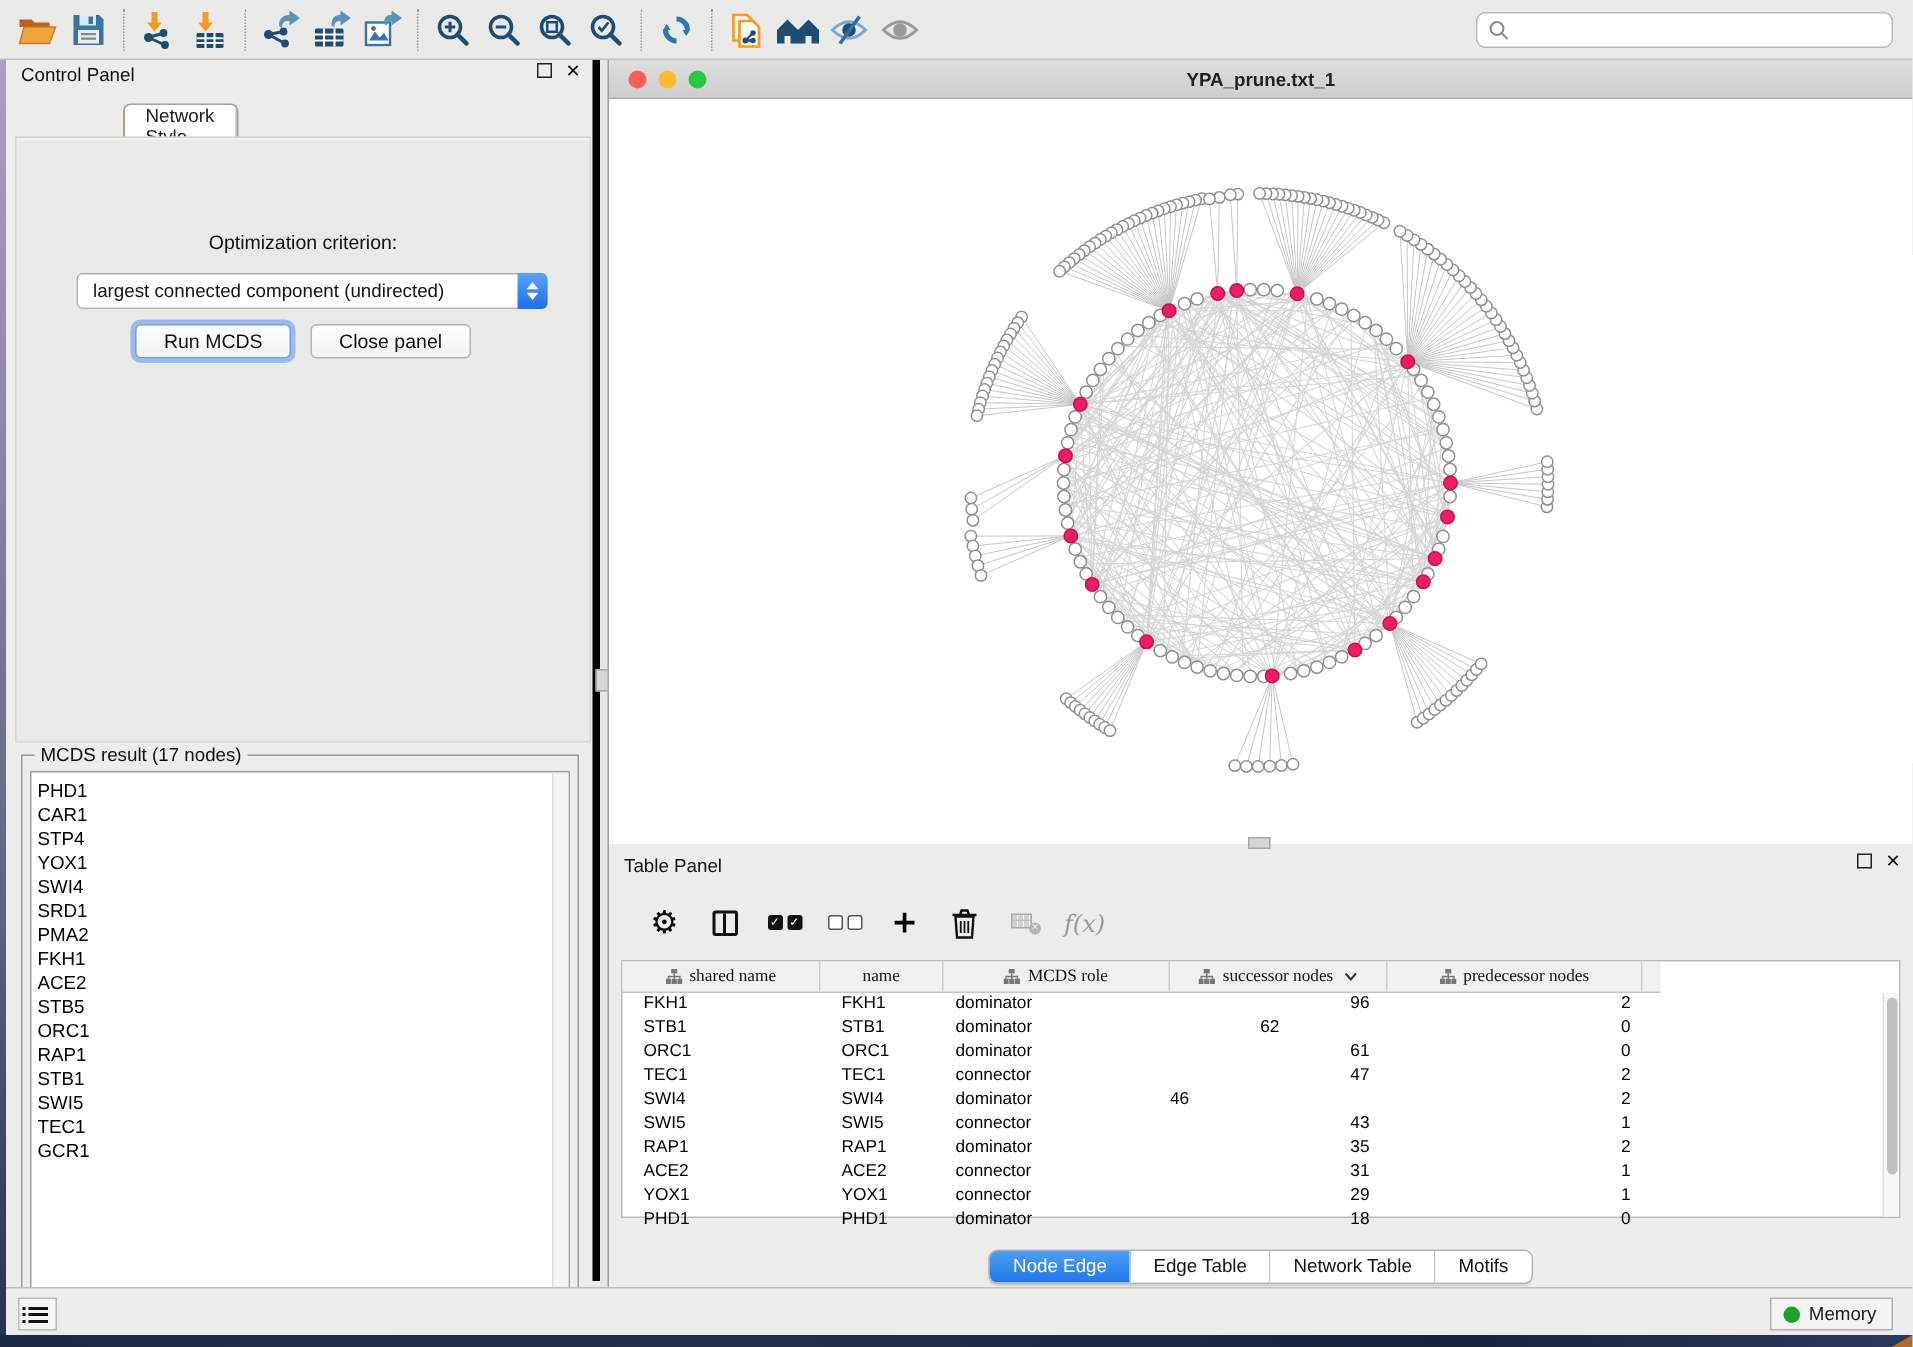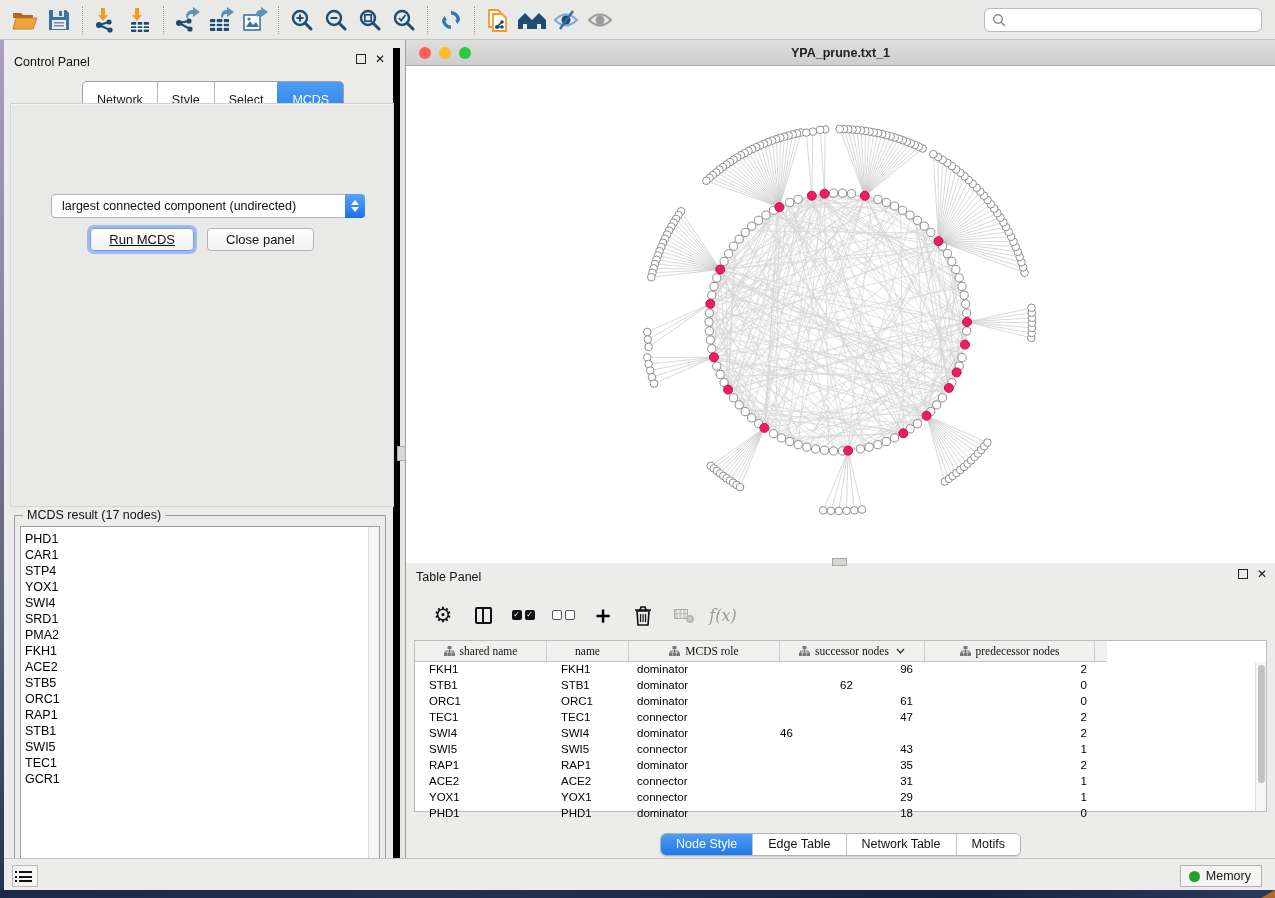--- a/index.html
+++ b/index.html
@@ -12,40 +12,40 @@
   .sep { width:1px; height:28px; margin:0 6px; border-left:1px dotted #9a9a9a; }
   .searchbox { position:absolute; right:13px; top:8px; width:278px; height:24px; background:#fff; border:1px solid #b9b9b9; border-radius:6px; display:flex; align-items:center; padding:0 7px; }
   .searchbox input { border:none; outline:none; flex:1; font-size:12px; margin-left:5px; font-family:"Liberation Sans",sans-serif; background:transparent; }
 
   
   .wall-left { position:absolute; left:0; top:40px; width:4px; height:850px; background:linear-gradient(#ab9ec2, #8e86a6 30%, #5d6179 68%, #243150); z-index:6; }
   .wall-bottom { position:absolute; left:0; top:890px; width:1275px; height:8px; background:linear-gradient(90deg,#1d2a47,#22304e 40%,#17233d 75%,#2a3a5c); z-index:6; }
   .wall-bottom .wedge { position:absolute; right:0; top:0; width:14px; height:8px; background:#b06a2e; clip-path:polygon(100% 0,100% 100%,0 100%); }
 
   
-  .control-panel { position:absolute; left:4px; top:48px; width:396px; height:818px; background:#ececea; border-right:7px solid #000000; }
+  .control-panel { position:absolute; left:4px; top:36px; width:396px; height:818px; background:#ececea; border-right:5px solid #000000; }
   .cp-header { position:relative; height:26px; }
   .panel-title { position:absolute; left:10px; top:7px; font-size:12.5px; color:#111; }
   .win-icons { position:absolute; right:8px; top:6px; display:flex; gap:9px; align-items:center; }
   .float-ic { width:10px; height:10px; border:1.6px solid #222; background:transparent; }
   .close-ic { font-family:"DejaVu Sans",sans-serif; font-size:12px; font-weight:bold; color:#111; line-height:10px; cursor:pointer; }
 
-  .cp-tabs { position:absolute; left:78px; top:33px; height:38px; display:flex; border:1px solid #a2a2a2; border-radius:5px; background:#c2410c; overflow:hidden; }
+  .cp-tabs { position:absolute; left:78px; top:33px; height:38px; display:flex; border:1px solid #a2a2a2; border-radius:5px; background:#c2410c; overflow:hidden;flex-direction:column; }
   .cp-tab { padding:0 14px; display:flex; align-items:center; font-size:12.5px; border-right:1px solid #b9b9b9; cursor:pointer; background:#fff; }
   .cp-tab:last-child { border-right:none; }
   .cp-tab.active { background:linear-gradient(#4d9ef5,#2b7fe8); color:#fff; border-radius:5px; margin:-1px; padding:0 15px; }
 
   .cp-inner { position:absolute; left:6px; top:55px; width:384px; height:404px; background:#e9e9e8; border:1px solid #d6d6d4; border-top:1px solid #cfcfcd; box-shadow:inset 0 1px 0 #f4f4f2; }
   .opt-label { position:absolute; left:0; right:0; top:62px; text-align:center; font-size:13px; color:#111; }
   .opt-select { position:absolute; left:40px; top:90px; width:314px; height:24px; background:#fff; border:1px solid #b3b3b3; border-radius:4px; display:flex; align-items:center; cursor:pointer; }
   .opt-select .val { flex:1; padding-left:10px; font-size:12.5px; color:#111; white-space:nowrap; }
   .stepper { width:20px; height:24px; margin-right:-1px; border-radius:0 4px 4px 0; background:linear-gradient(#5aa4f7,#1e6fe8); display:flex; flex-direction:column; align-items:center; justify-content:center; gap:2px; }
   .btn-row { position:absolute; left:0; right:0; top:124px; display:flex; justify-content:center; gap:13px; }
   .mac-btn { height:23px; padding:0 18px; background:linear-gradient(#ffffff,#f2f2f2); border:1px solid #b4b4b4; border-radius:4px; font-size:13px; font-family:"Liberation Sans",sans-serif; cursor:pointer; color:#111; }
-  .mac-btn.focused { box-shadow:0 0 0 3px rgba(77,141,245,.5); border-color:#6f9fe8;text-decoration:underline; }
+  .mac-btn.focused { box-shadow:0 0 0 3px rgba(77,141,245,.5); border-color:#6f9fe8; }
 
   .result-group { position:absolute; left:10px; top:467px; width:372px; height:372px; border:1px solid #9c9c9c; }
   .result-legend { position:absolute; left:8px; top:-8px; background:#ececea; padding:0 4px; font-size:12.5px; color:#111; }
   .result-list { position:absolute; left:5px; top:10px; width:360px; height:355px; background:#fff; border:1px solid #9c9c9c; overflow:hidden; }
   .result-scroll { position:absolute; right:0; top:0; width:11px; height:100%; background:#f4f4f4; border-left:1px solid #ddd; }
   .result-items { padding:4px 0 0 4px; }
   .result-item { font-size:12.5px; line-height:16px; color:#000; cursor:default; }
 
   
   .v-split { position:absolute; left:400px; top:40px; width:6px; height:818px; background:#e6e6e4; border-right:1px solid #9e9e9e; }
@@ -257,20 +257,21 @@
       <div class="close-ic">✕</div>
     </div>
   </div>
   <div class="cp-tabs" id="cp-tabs">
       <div class="cp-tab">Network</div>
       <div class="cp-tab">Style</div>
       <div class="cp-tab">Select</div>
       <div class="cp-tab active">MCDS</div>
     </div>
   <div class="cp-inner">
+    <div class="opt-label">Optimization criterion:</div>
     <div class="opt-select">
       <div class="val">largest connected component (undirected)</div>
       <div class="stepper">
         <svg width="8" height="5" viewBox="0 0 8 5">
             <path d="M4 0 L8 5 H0z" fill="#fff"></path>
           </svg>
         <svg width="8" height="5" viewBox="0 0 8 5">
             <path d="M4 5 L0 0 H8z" fill="#fff"></path>
           </svg>
       </div>
@@ -1186,21 +1187,21 @@
           <div class="td" style="text-align:right;padding-right:12px;width:145px;">18</div>
           <div class="td" style="text-align:right;padding-right:8px;width:170px;">0</div>
         </div>
       </div>
     <div class="tbl-vscroll">
         <div class="thumb"></div>
       </div>
   </div>
   <div class="tp-tabs">
       <div class="tp-tabbar" id="tp-tabbar">
-        <div class="tp-tab active">Node Style</div>
+        <div class="tp-tab active">Node Edge</div>
         <div class="tp-tab">Edge Table</div>
         <div class="tp-tab">Network Table</div>
         <div class="tp-tab">Motifs</div>
       </div>
     </div>
 </div>
 
 <div class="status-bar">
   <div class="list-btn">
       <div class="list-ic"></div>

